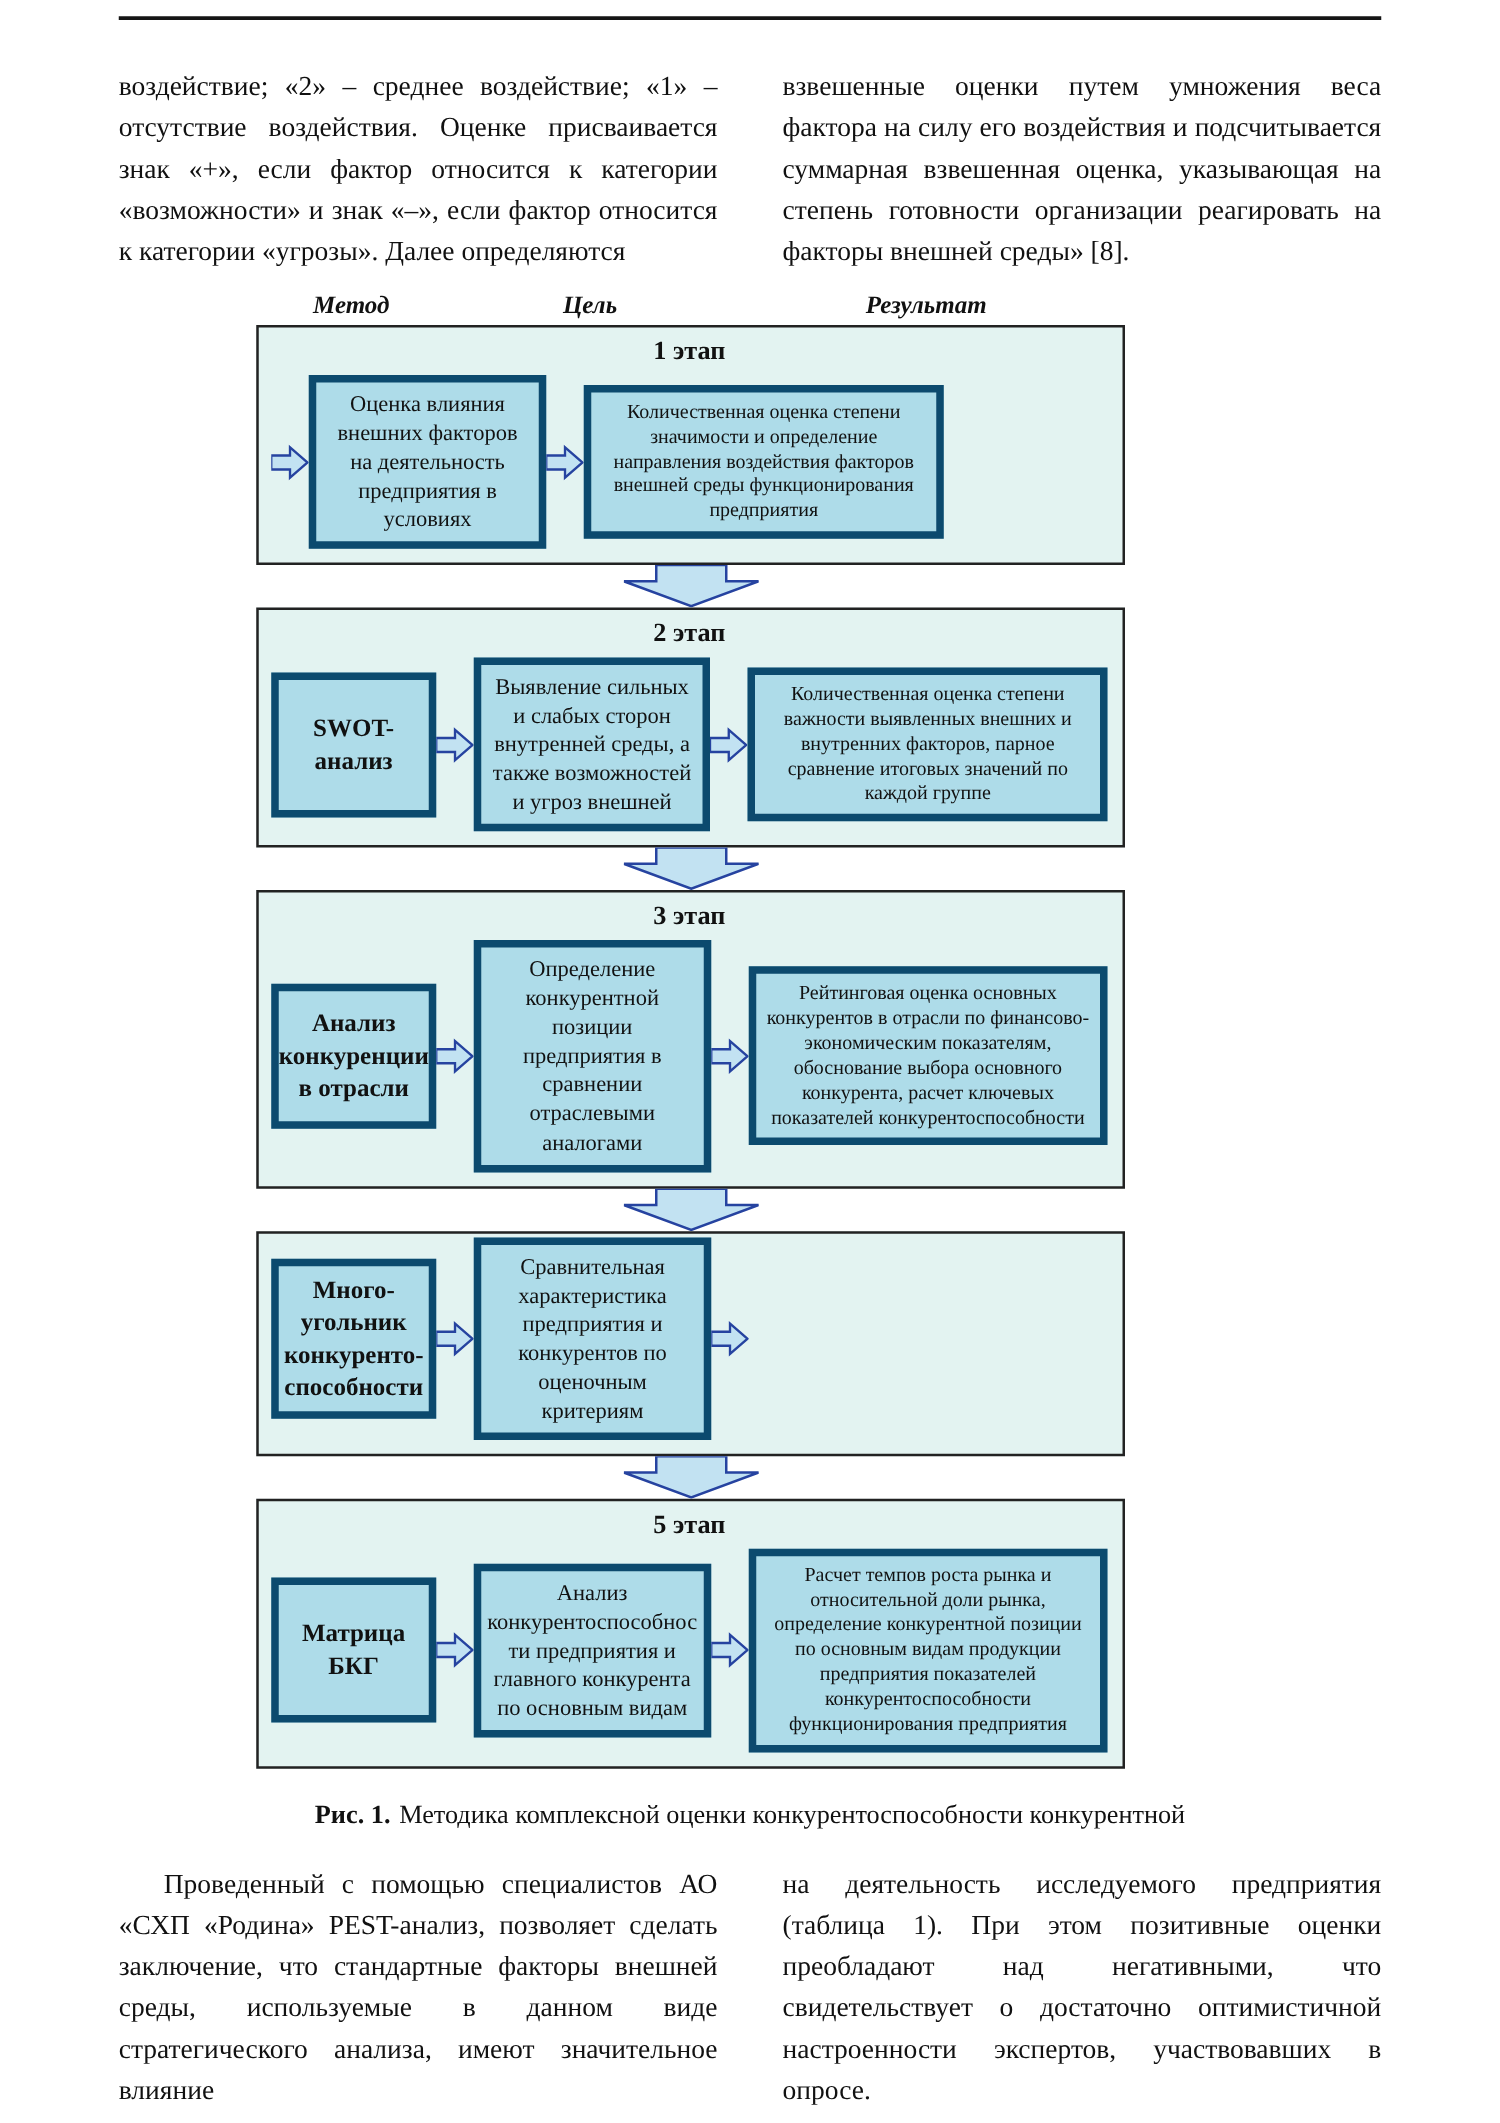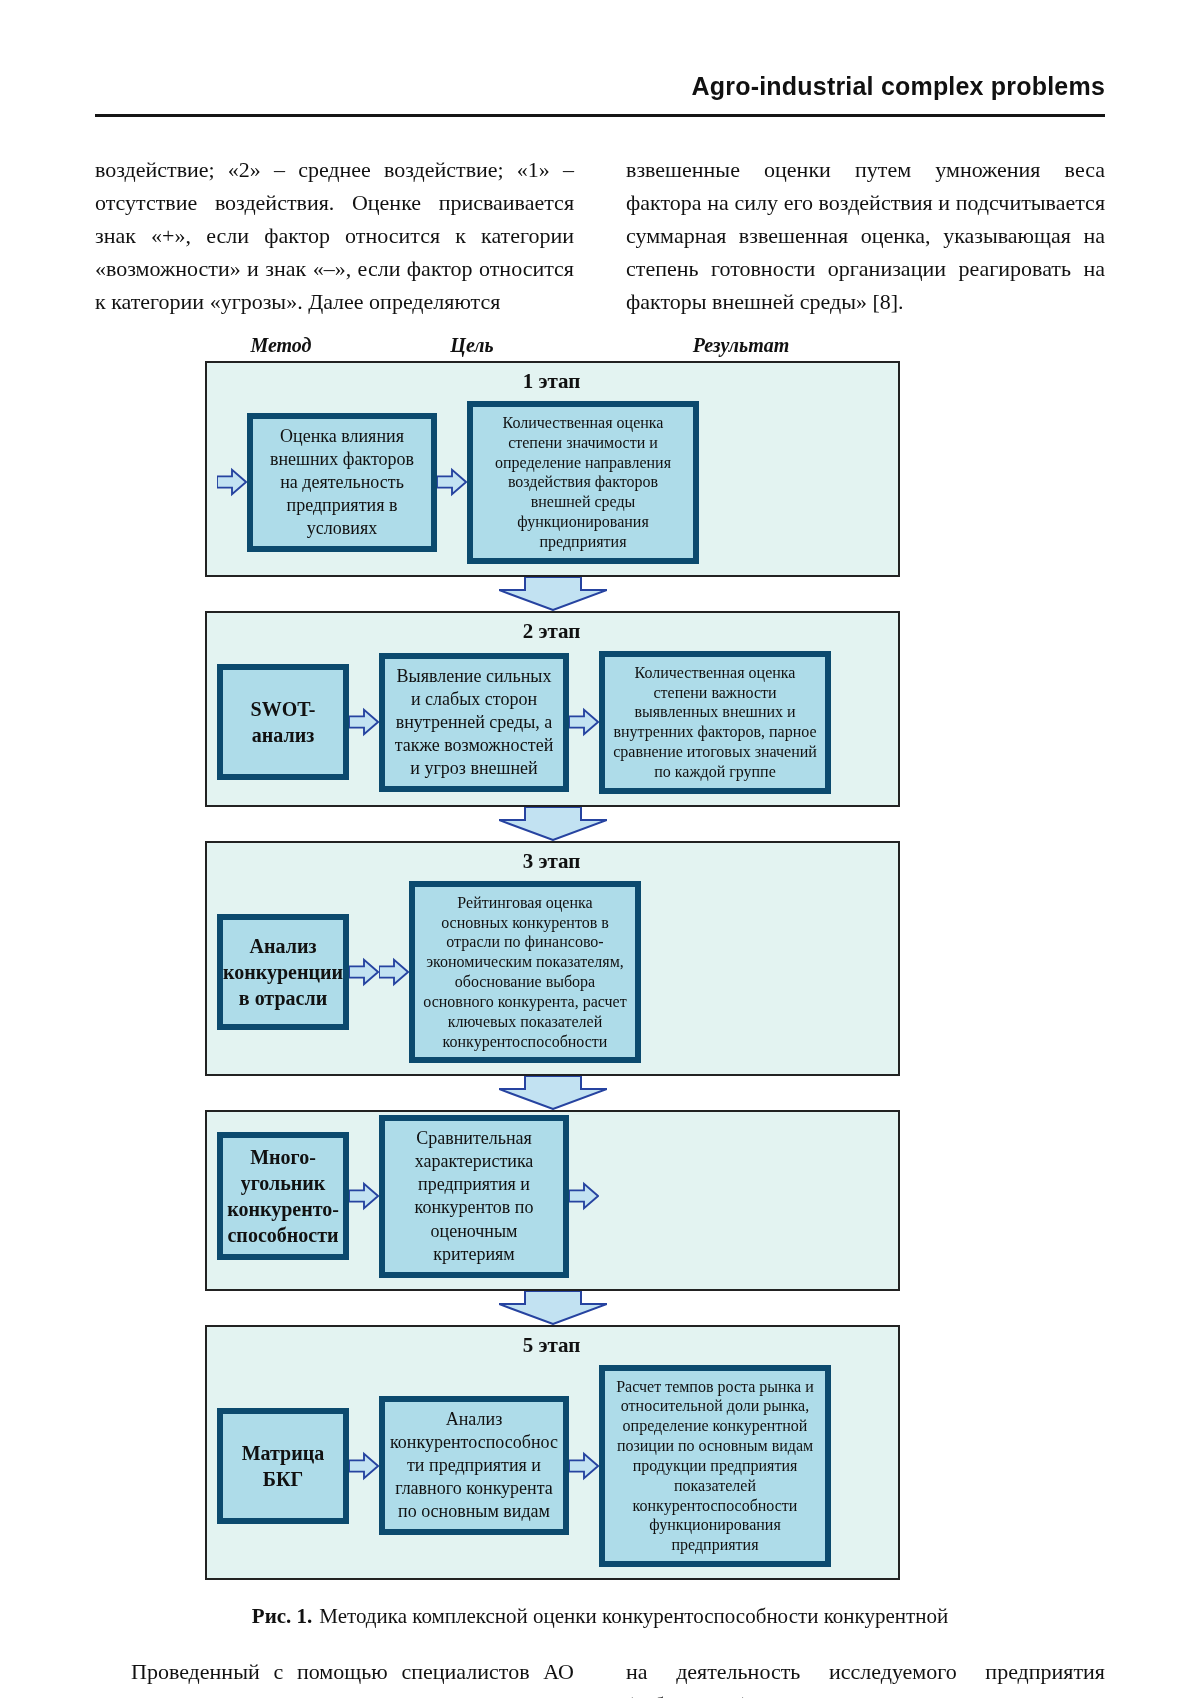--- a/index.html
+++ b/index.html
@@ -31,34 +31,33 @@
   .stage{background:#e3f3f1;border:2px solid #222;padding:3px 12px 11px 10px;}
   .stage-title{text-align:center;font-weight:bold;font-size:21px;margin:3px 0 7px;}
   .stage-row{display:flex;align-items:center;}
   .sbox{
     background:#aedce9;border:6px solid #0c4a6e;box-sizing:border-box;
     display:flex;align-items:center;justify-content:center;text-align:center;
     min-height:116px;padding:6px 7px;
   }
   .sbox.method{width:132px;font-weight:bold;font-size:20px;line-height:1.3;}
   .sbox.goal{width:190px;font-size:18px;line-height:1.28;}
-  .sbox.result{width:232px;font-size:16px;line-height:1.24;}
+  .sbox.result{width:288px;font-size:16px;line-height:1.24;}
   .harrow{width:30px;display:flex;justify-content:center;align-items:center;}
   .varrow{display:flex;justify-content:center;height:34px;}
 
   .caption{text-align:center;margin-top:24px;font-size:21px;}
   .caption b{margin-right:7px;}
 </style>
 </head>
 <body>
 
 <div class="page">
   <div class="content">
 
-    <div class="run-head">Agro-industrial complex problems</div>
     <div class="head-rule"></div>
 
     <div class="cols">
       <div class="col">воздействие; «2» – среднее воздействие; «1» – отсутствие воздействия. Оценке присваивается знак «+», если фактор относится к категории «возможности» и знак «–», если фактор относится к категории «угрозы». Далее определяются</div>
       <div class="col">взвешенные оценки путем умножения веса фактора на силу его воздействия и подсчитывается суммарная взвешенная оценка, указывающая на степень готовности организации реагировать на факторы внешней среды» [8].</div>
     </div>
 
     <div class="figure">
 
       <div class="fig-headers">
@@ -120,20 +119,21 @@
 
       <div class="stage">
         <div class="stage-title">3 этап</div>
         <div class="stage-row">
           <div class="sbox method">Анализ конкуренции в отрасли</div>
           <div class="harrow">
             <svg width="32" height="30" viewBox="0 0 32 30">
                 <polygon points="0,9 16,9 16,2 31,15 16,28 16,21 0,21" fill="#c2e2f2" stroke="#2643a0" stroke-width="2"></polygon>
               </svg>
           </div>
+          <div class="sbox goal">Определение конкурентной позиции предприятия в сравнении отраслевыми аналогами</div>
           <div class="harrow">
             <svg width="32" height="30" viewBox="0 0 32 30">
                 <polygon points="0,9 16,9 16,2 31,15 16,28 16,21 0,21" fill="#c2e2f2" stroke="#2643a0" stroke-width="2"></polygon>
               </svg>
           </div>
           <div class="sbox result">Рейтинговая оценка основных конкурентов в отрасли по финансово-экономическим показателям, обоснование выбора основного конкурента, расчет ключевых показателей конкурентоспособности</div>
         </div>
       </div>
 
       <div class="varrow">

